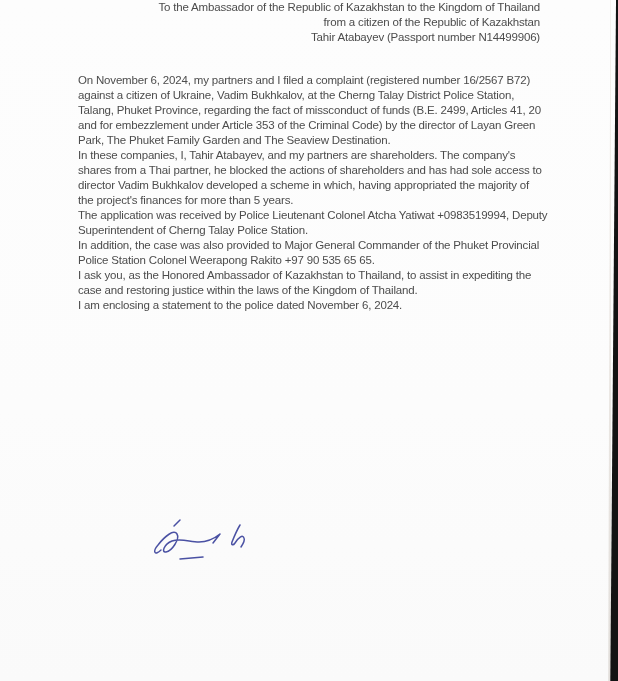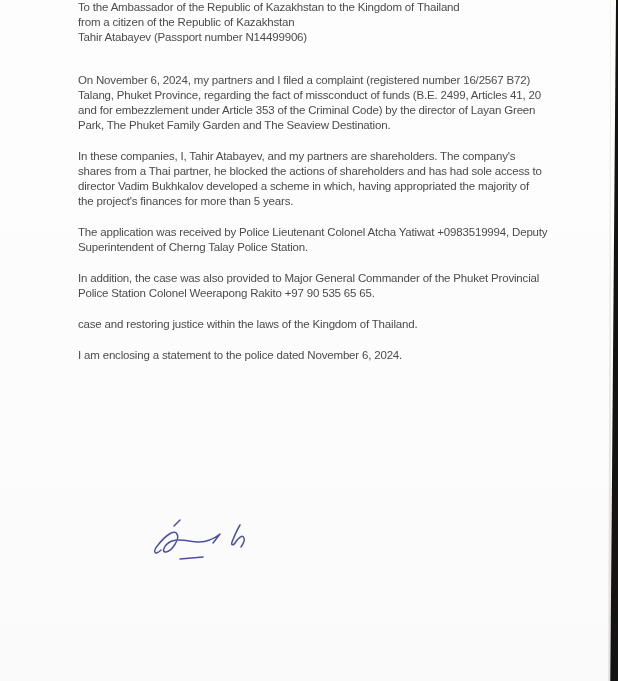--- a/index.html
+++ b/index.html
@@ -39,25 +39,26 @@
     left: 78px;
     top: 0;
     width: 462px;
     color: #4c4c4c;
     font-size: 11.5px;
     letter-spacing: -0.18px;
     line-height: 15px;
   }
   .recipient {
     margin-top: 88px;
+    text-align: right;
   }
   .para { margin: 0; }
   .para .line { white-space: nowrap; }
   .body-block .para:first-child { margin-top: 28px; }
-  .body-block .para + .para { margin-top: 16px; }
+  .body-block .para + .para { margin-top: 0; }
   .date-line {
     margin-top: 11px;
     white-space: nowrap;
   }
   .signature {
     position: absolute;
     left: 150px;
     top: 516px;
     width: 120px;
     height: 58px;
@@ -76,39 +77,41 @@
 
     <div class="recipient para">
         <div class="line">To the Ambassador of the Republic of Kazakhstan to the Kingdom of Thailand</div>
         <div class="line">from a citizen of the Republic of Kazakhstan</div>
         <div class="line">Tahir Atabayev (Passport number N14499906)</div>
       </div>
 
     <div class="body-block">
       <div class="para">
           <div class="line">On November 6, 2024, my partners and I filed a complaint (registered number 16/2567 B72)</div>
+          <div class="line">against a citizen of Ukraine, Vadim Bukhkalov, at the Cherng Talay District Police Station,</div>
           <div class="line">Talang, Phuket Province, regarding the fact of missconduct of funds (B.E. 2499, Articles 41, 20</div>
           <div class="line">and for embezzlement under Article 353 of the Criminal Code) by the director of Layan Green</div>
           <div class="line">Park, The Phuket Family Garden and The Seaview Destination.</div>
         </div>
       <div class="para">
           <div class="line">In these companies, I, Tahir Atabayev, and my partners are shareholders. The company's</div>
           <div class="line">shares from a Thai partner, he blocked the actions of shareholders and has had sole access to</div>
           <div class="line">director Vadim Bukhkalov developed a scheme in which, having appropriated the majority of</div>
           <div class="line">the project's finances for more than 5 years.</div>
         </div>
       <div class="para">
           <div class="line">The application was received by Police Lieutenant Colonel Atcha Yatiwat +0983519994, Deputy</div>
           <div class="line">Superintendent of Cherng Talay Police Station.</div>
         </div>
       <div class="para">
           <div class="line">In addition, the case was also provided to Major General Commander of the Phuket Provincial</div>
           <div class="line">Police Station Colonel Weerapong Rakito +97 90 535 65 65.</div>
         </div>
       <div class="para">
+          <div class="line">I ask you, as the Honored Ambassador of Kazakhstan to Thailand, to assist in expediting the</div>
           <div class="line">case and restoring justice within the laws of the Kingdom of Thailand.</div>
         </div>
       <div class="para">
           <div class="line">I am enclosing a statement to the police dated November 6, 2024.</div>
         </div>
     </div>
 
   </div>
 
   <div class="signature">

